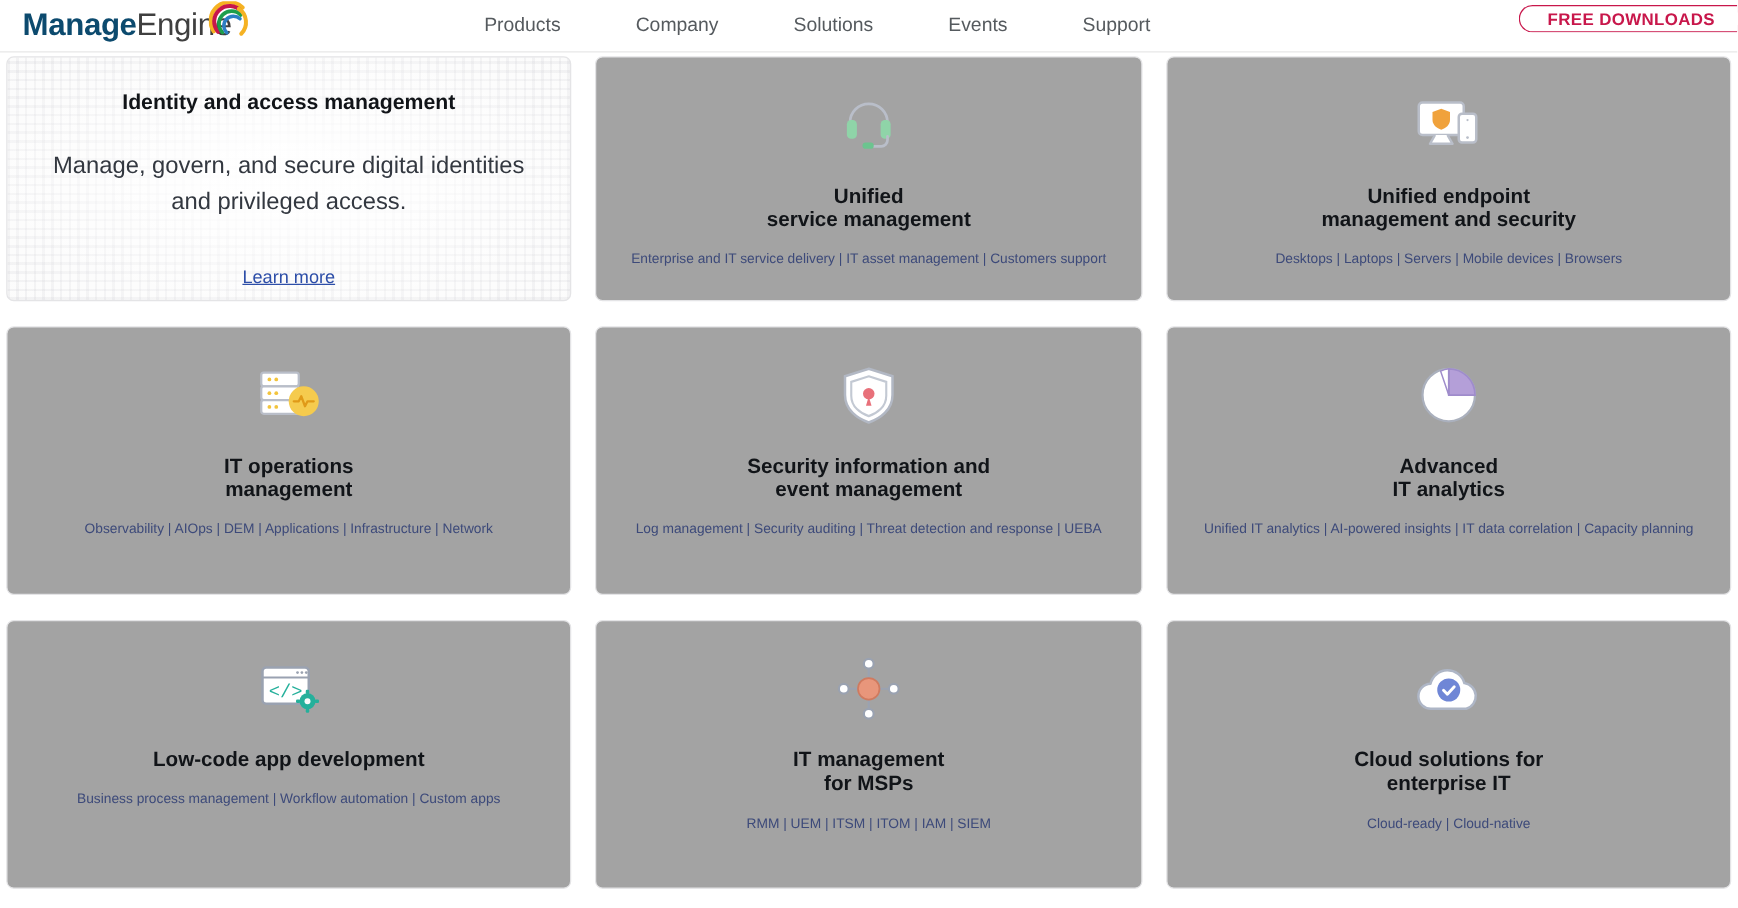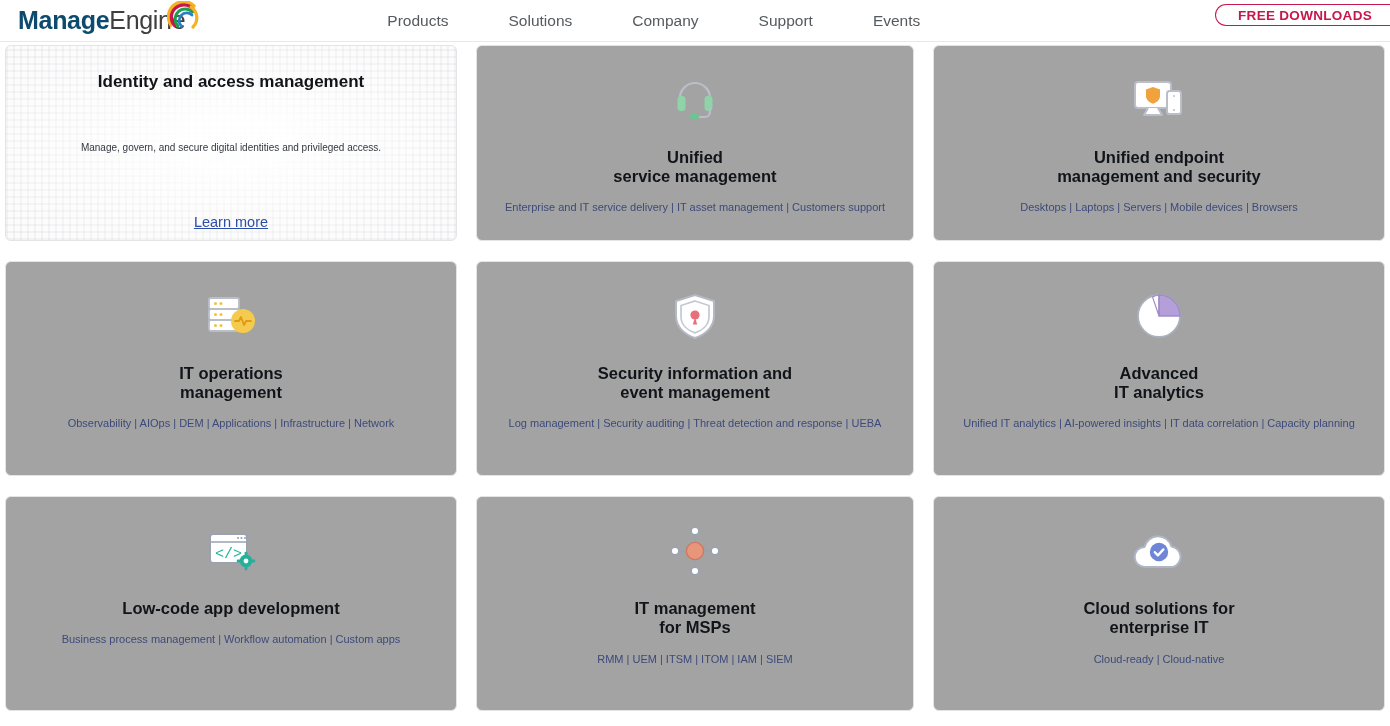--- a/index.html
+++ b/index.html
@@ -132,21 +132,21 @@
   }
   .card-links {
     font-size: 11px;
     color: #3d4croma;
     color: #3d4a7a;
     line-height: 1.45;
     margin-top: 13px;
     max-width: 400px;
   }
   .card-desc {
-    font-size: 10px;
+    font-size: 19px;
     color: #333840;
     line-height: 1.5;
     margin-top: 12px;
     max-width: 400px;
   }
   .learn-more {
     margin-top: 22px;
     font-size: 14.5px;
     color: #2d4ea8;
     text-decoration: underline;
@@ -168,24 +168,24 @@
         <path d="M7.5 24.5 A12 12 0 0 1 26 8" stroke="#c8174b" stroke-width="3.2" fill="none" stroke-linecap="round"></path>
         <path d="M11 25 A9 9 0 0 1 25.5 11" stroke="#1d9e4b" stroke-width="3" fill="none" stroke-linecap="round"></path>
         <path d="M14.5 25.2 A6 6 0 0 1 25 14" stroke="#2c7fc4" stroke-width="2.8" fill="none" stroke-linecap="round"></path>
         <path d="M24 6 A13 13 0 0 1 26 26" stroke="#f5b223" stroke-width="3.2" fill="none" stroke-linecap="round"></path>
       </svg>
     </span>
   </div>
 
   <div class="nav">
     <div class="nav-item">Products</div>
+    <div class="nav-item">Company</div>
     <div class="nav-item">Solutions</div>
-    <div class="nav-item">Company</div>
+    <div class="nav-item">Events</div>
     <div class="nav-item">Support</div>
-    <div class="nav-item">Events</div>
   </div>
 
   <div class="free-dl">FREE DOWNLOADS</div>
 </div>
 
 <div class="grid">
 
   <div class="card patterned">
     <div class="card-title big">Identity and access management</div>
     <div class="card-desc">Manage, govern, and secure digital identities and privileged access.</div>

